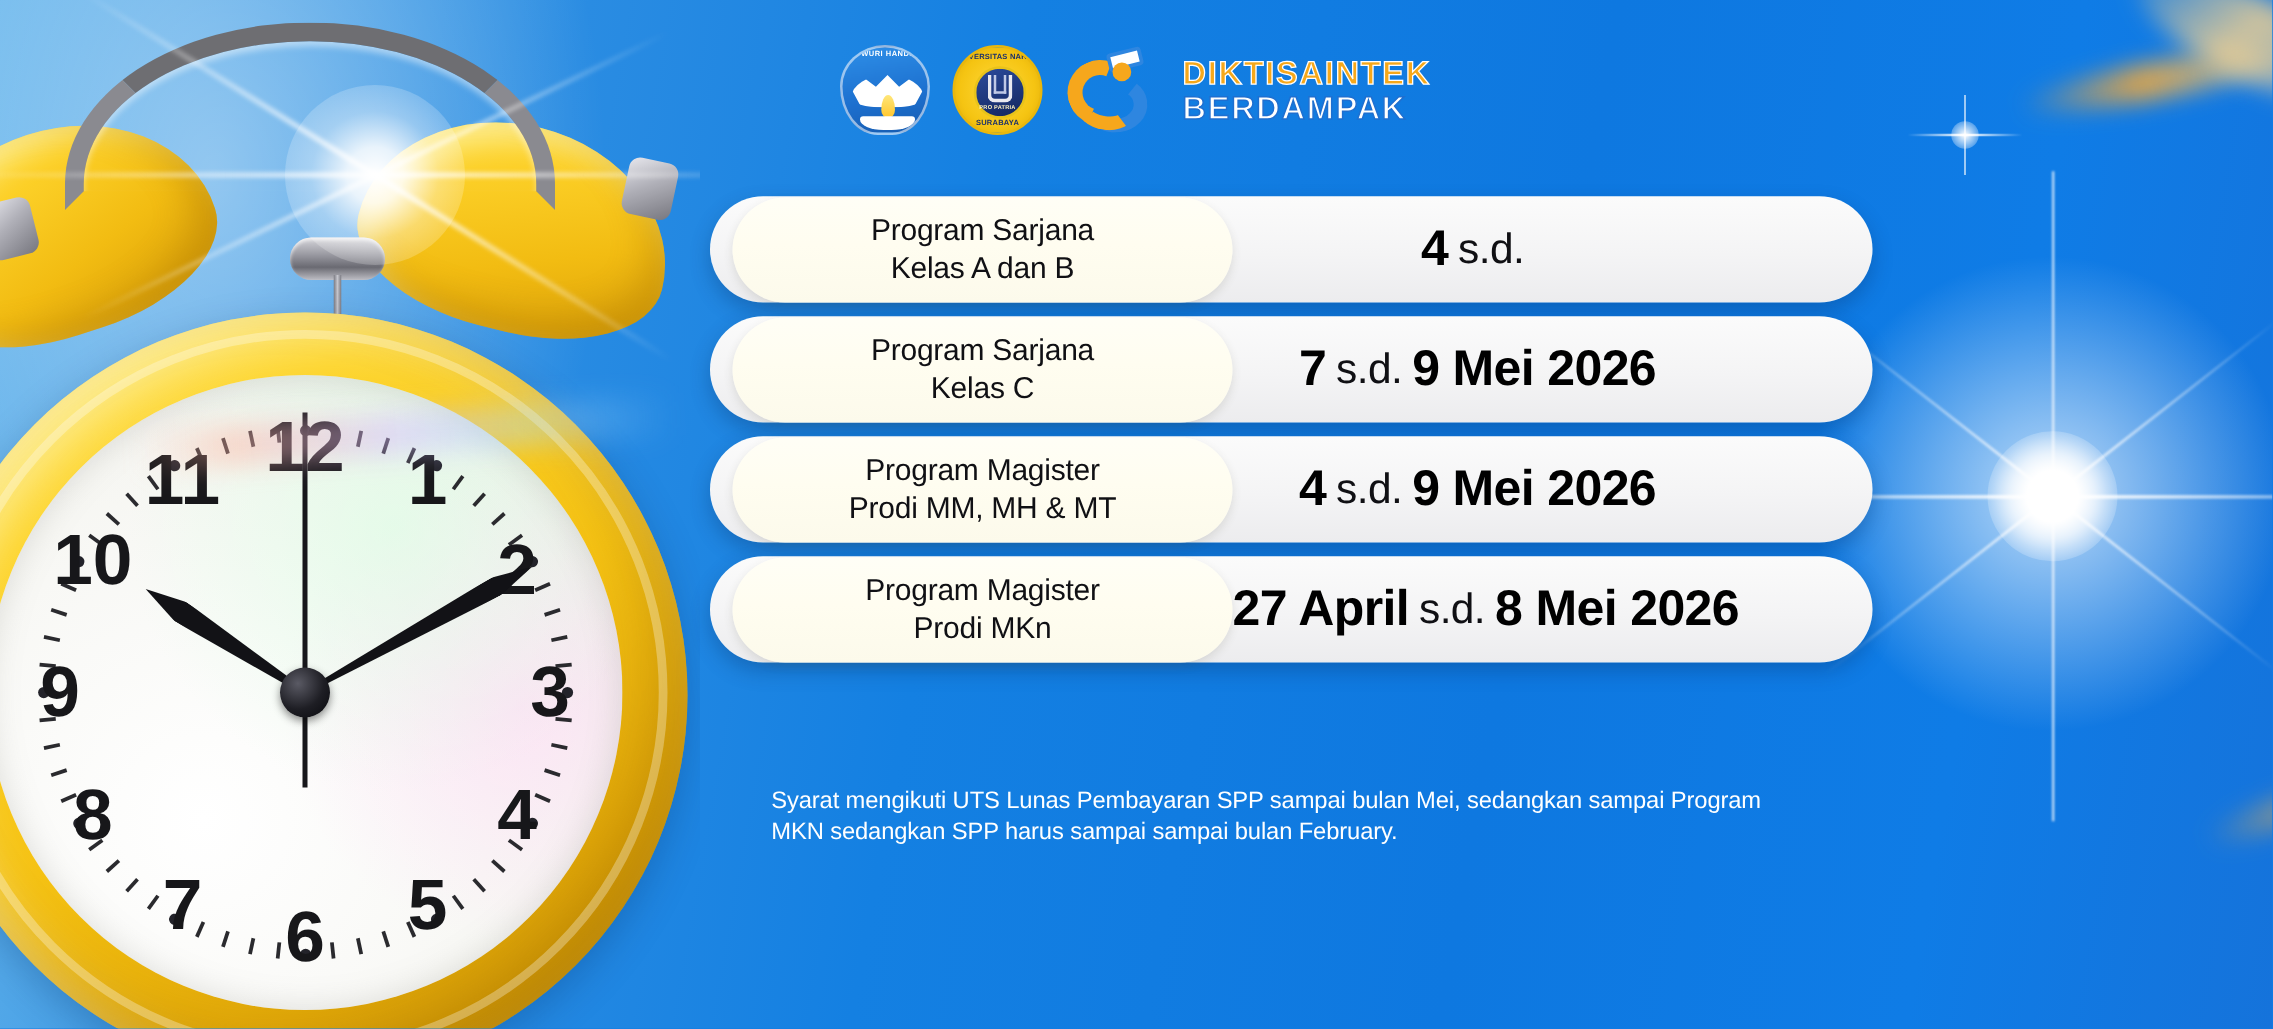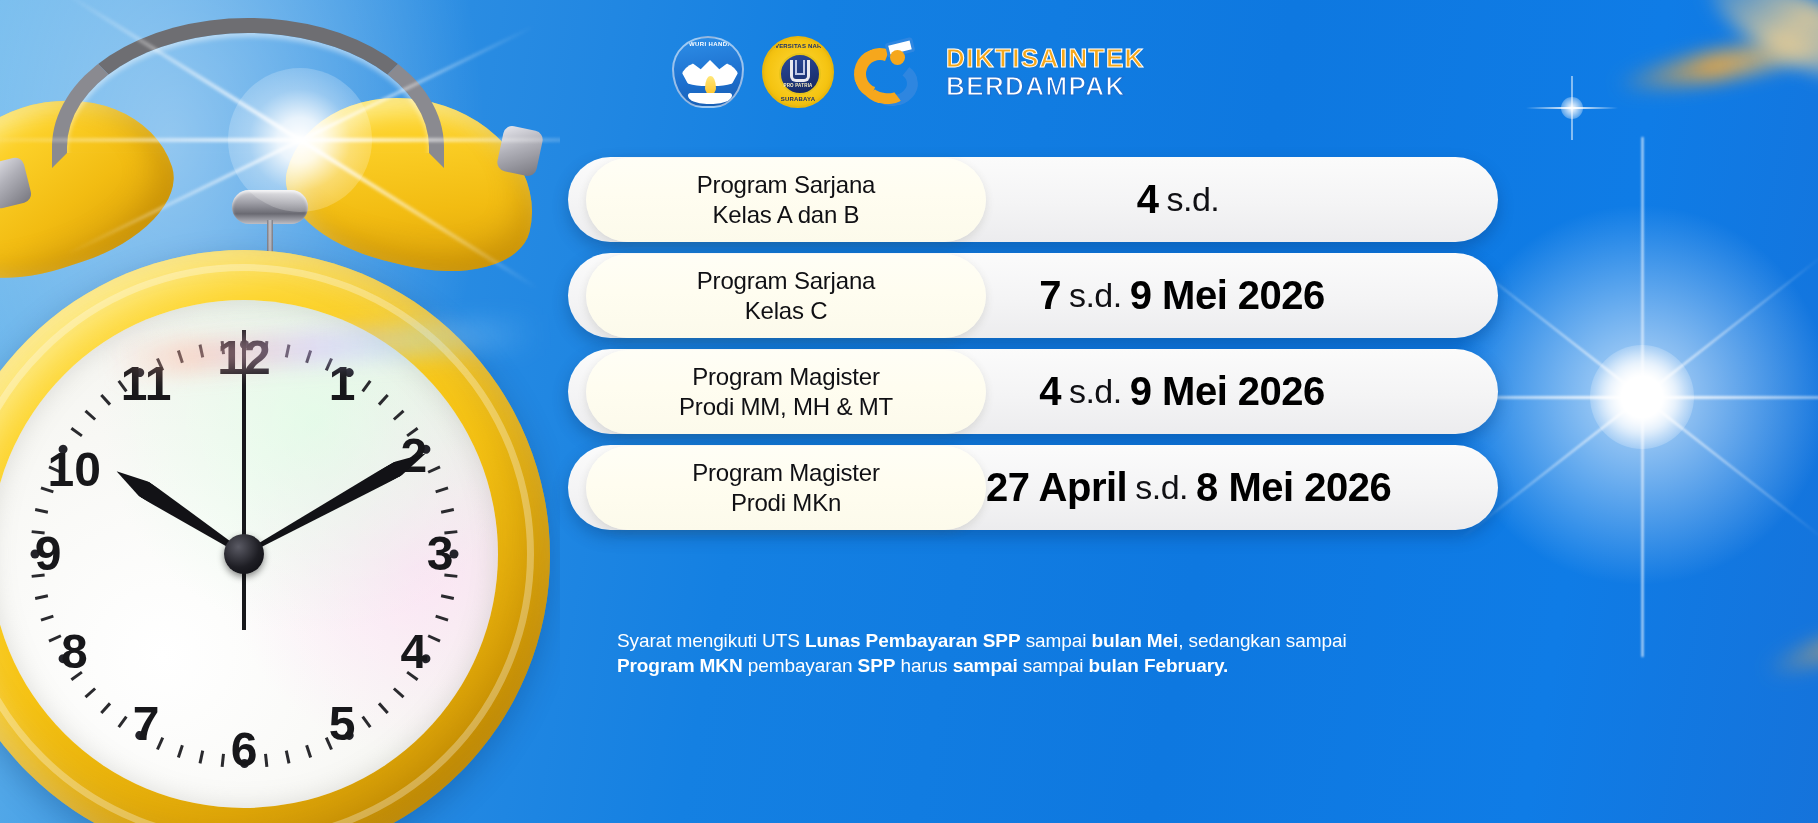--- a/index.html
+++ b/index.html
@@ -179,21 +179,21 @@
     box-shadow: inset 0 0 26px rgba(120,120,110,0.22);
   }
   .numeral {
     position: absolute;
     width: 72px; height: 72px;
     margin-left: -36px; margin-top: -36px;
     line-height: 72px;
     text-align: center;
     font-family: "Liberation Sans", sans-serif;
     font-weight: bold;
-    font-size: 48px;
+    font-size: 57px;
     color: #17171A;
   }
   .tick {
     position: absolute;
     left: 50%; top: 50%;
     width: 3px; height: 214px;
     margin-left: -1.5px;
     transform-origin: 50% 0%;
   }
   .tick i {
@@ -508,21 +508,21 @@
   #footer-note {
     position: absolute;
     left: 617px; top: 628px;
     width: 800px;
     font-family: "Liberation Sans", sans-serif;
     font-size: 19px;
     line-height: 1.34;
     color: #FFFFFF;
     letter-spacing: -0.1px;
   }
-  #footer-note b { font-weight: bold; margin-top: 24px; }
+  #footer-note b { font-weight: normal; margin-top: 24px; }
 </style>
 </head>
 <body>
 
 <div id="banner">
 
   <div class="streak streak-orange-1"></div>
   <div class="streak streak-orange-2"></div>
   <div class="streak streak-orange-3"></div>
 
@@ -734,21 +734,21 @@
           </div>
           <div class="numeral" style="left: 352px; top: 84.259px;">1</div>
           <div class="numeral" style="left: 423.741px; top: 156px;">2</div>
           <div class="numeral" style="left: 450px; top: 254px;">3</div>
           <div class="numeral" style="left: 423.741px; top: 352px;">4</div>
           <div class="numeral" style="left: 352px; top: 423.741px;">5</div>
           <div class="numeral" style="left: 254px; top: 450px;">6</div>
           <div class="numeral" style="left: 156px; top: 423.741px;">7</div>
           <div class="numeral" style="left: 84.259px; top: 352px;">8</div>
           <div class="numeral" style="left: 58px; top: 254px;">9</div>
-          <div class="numeral" style="left: 84.259px; top: 170px;">10</div>
+          <div class="numeral" style="left: 84.259px; top: 148px;">10</div>
           <div class="numeral" style="left: 156px; top: 84.259px;">11</div>
           <div class="numeral" style="left: 254px; top: 58px;">12</div>
           <div class="hand hand-sec"></div>
           <div class="hand hand-hour"></div>
           <div class="hand hand-min"></div>
           <div class="hub"></div>
         </div>
     </div>
 
     <div class="rainbow-smear"></div>
@@ -836,16 +836,16 @@
       </div>
       <div class="date-wrap">
         <span class="d-strong">27 April</span>
         <span class="d-sd">s.d.</span>
         <span class="d-strong">8 Mei 2026</span>
       </div>
     </div>
   </div>
 
   <div id="footer-note">
-    <span>Syarat mengikuti UTS </span><b>Lunas Pembayaran SPP</b><span> sampai </span><b>bulan Mei</b><span>, sedangkan sampai </span><b>Program MKN</b><span> pembayaran </span><b>SPP</b><span> harus </span><b>sampai</b><span> sampai </span><b>bulan February.</b>
+    <span>Syarat mengikuti UTS </span><b>Lunas Pembayaran SPP</b><span> sampai </span><b>bulan Mei</b><span>, sedangkan sampai </span><b>Program MKN</b><span> sedangkan </span><b>SPP</b><span> harus </span><b>sampai</b><span> sampai </span><b>bulan February.</b>
   </div>
 
 </div>
 
 </body></html>

